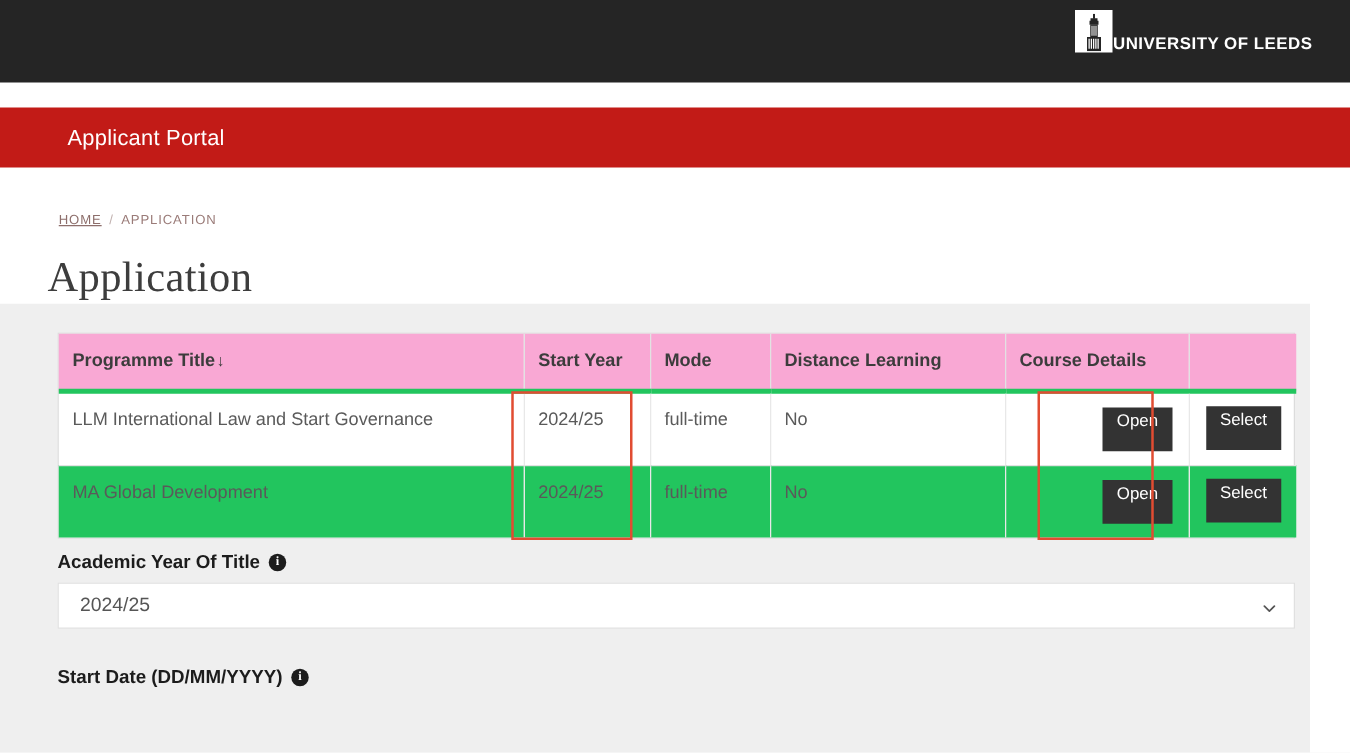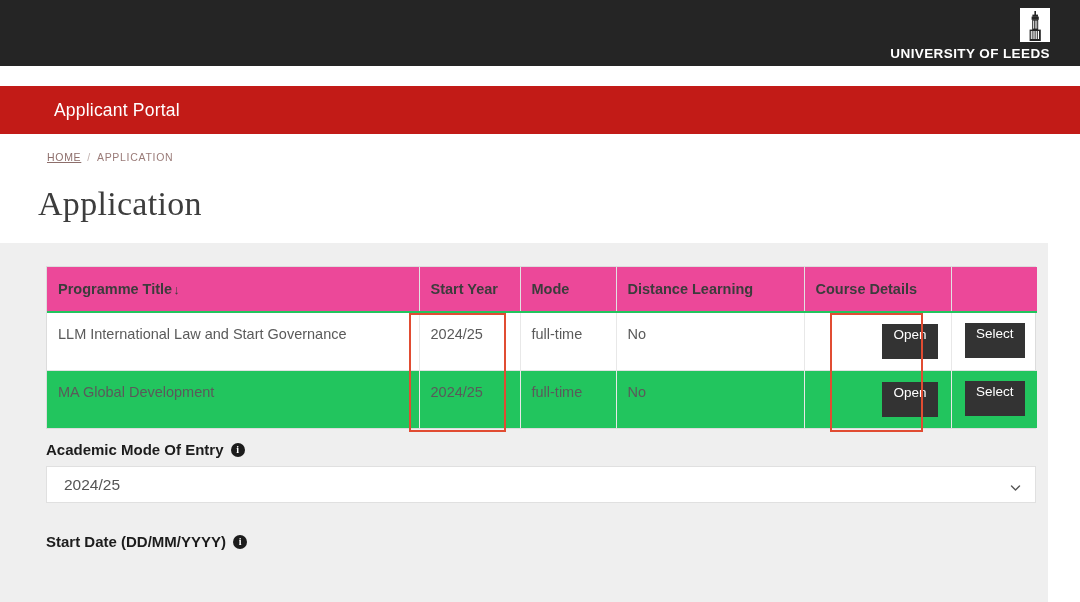--- a/index.html
+++ b/index.html
@@ -15,21 +15,21 @@
   .topbar {
     height: 66px;
     background: #252525;
     position: relative;
   }
   .brand {
     position: absolute;
     right: 30px;
     top: 8px;
     display: flex;
-    flex-direction: column;
+    flex-direction: row;
     align-items: flex-end;
     text-align: center;
   }
   .brand-mark {
     width: 30px;
     height: 34px;
     background: #ffffff;
     display: flex;
     align-items: flex-end;
     justify-content: center;
@@ -62,20 +62,21 @@
 
   
   .breadcrumb {
     padding: 17px 0 0 47px;
     font-size: 10.5px;
     letter-spacing: 0.7px;
     color: #9a7b78;
     display: flex;
     align-items: center;
     gap: 6px;
+    margin-top: 19px;
   }
   .breadcrumb a {
     color: #8d6e6b;
     text-decoration: underline;
   }
   .breadcrumb .sep { color: #c0b0ae; }
   .breadcrumb .cur { color: #9a7b78; }
 
   
   .page-title {
@@ -105,28 +106,28 @@
     width: 990px;
     background: #ffffff;
     border: 1px solid #dcdcdc;
   }
   table.course-table {
     width: 100%;
     border-collapse: collapse;
     table-layout: fixed;
   }
   table.course-table th {
-    background: #ec4899;
+    background: #f9a8d4;
     text-align: left;
     font-size: 14.5px;
     font-weight: bold;
     color: #3c3c3c;
     padding: 14px 10px 14px 11px;
     border-right: 1px solid #e2e2e2;
-    border-bottom: 2px solid #22c55e;
+    border-bottom: 4px solid #22c55e;
     vertical-align: middle;
   }
   table.course-table th:last-child { border-right: none; }
   table.course-table td {
     font-size: 14.5px;
     color: #5a5a5a;
     padding: 11px 10px 11px 11px;
     border-right: 1px solid #e8e8e8;
     border-bottom: 1px solid #e2e2e2;
     vertical-align: top;
@@ -295,21 +296,21 @@
           <td>No</td>
           <td class="cell-open"><button class="btn-dark">Open</button></td>
           <td class="cell-select"><button class="btn-dark">Select</button></td>
         </tr>
       </tbody>
     </table>
   </div>
 
   <div class="field-block field-1">
     <div class="field-label">
-      <span>Academic Mode Of Entry</span>
+      <span>Academic Year Of Title</span>
       <span class="info-icon">i</span>
     </div>
     <div class="select-box">
       <span>2024/25</span>
       <span class="chev">
         <svg width="11" height="11" viewBox="0 0 11 11" aria-hidden="true">
             <path d="M1.5 3.4 L5.5 7.4 L9.5 3.4" stroke="#555" stroke-width="1.4" fill="none" stroke-linecap="round" stroke-linejoin="round"></path>
           </svg>
       </span>
     </div>

